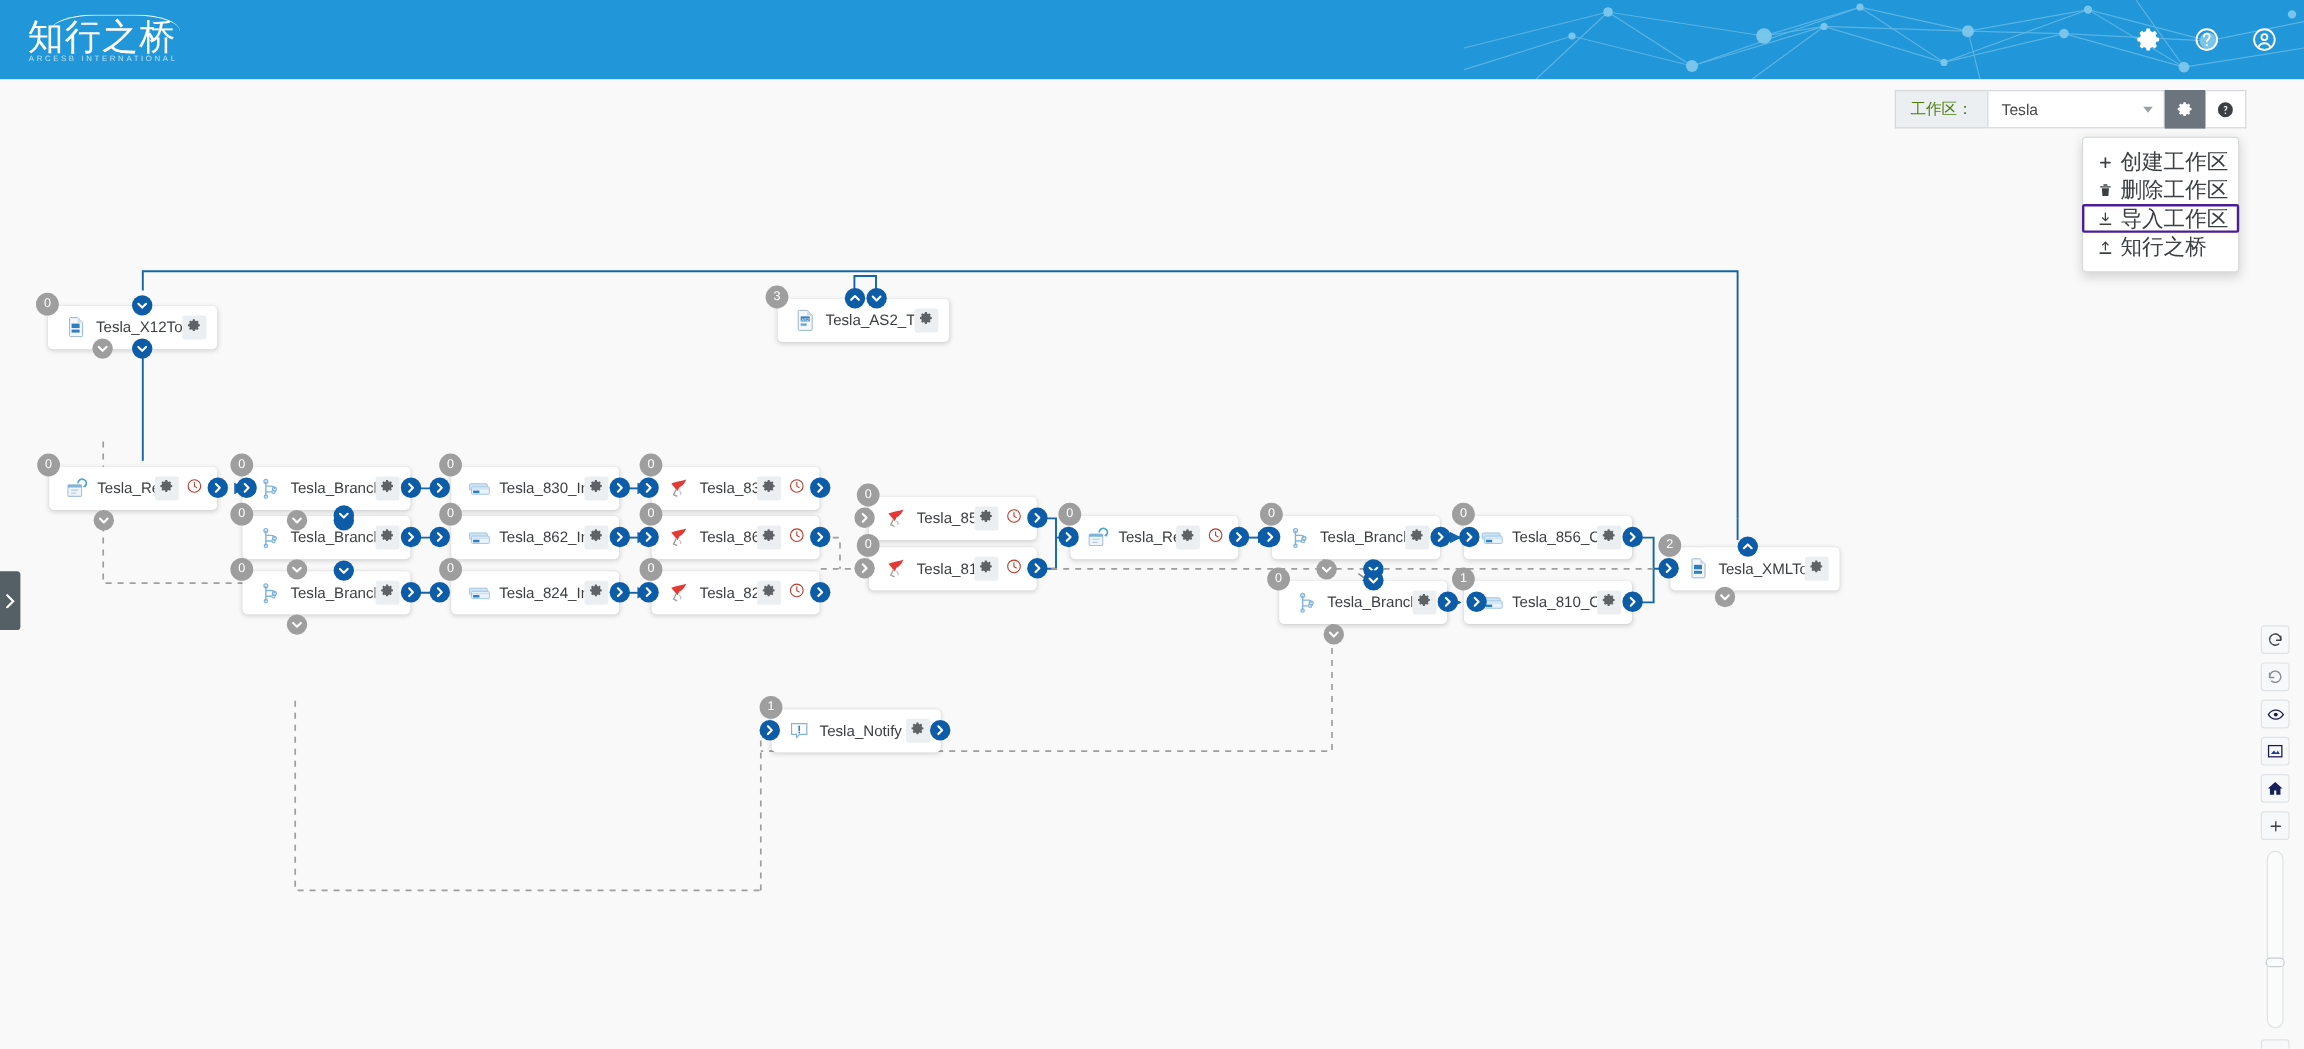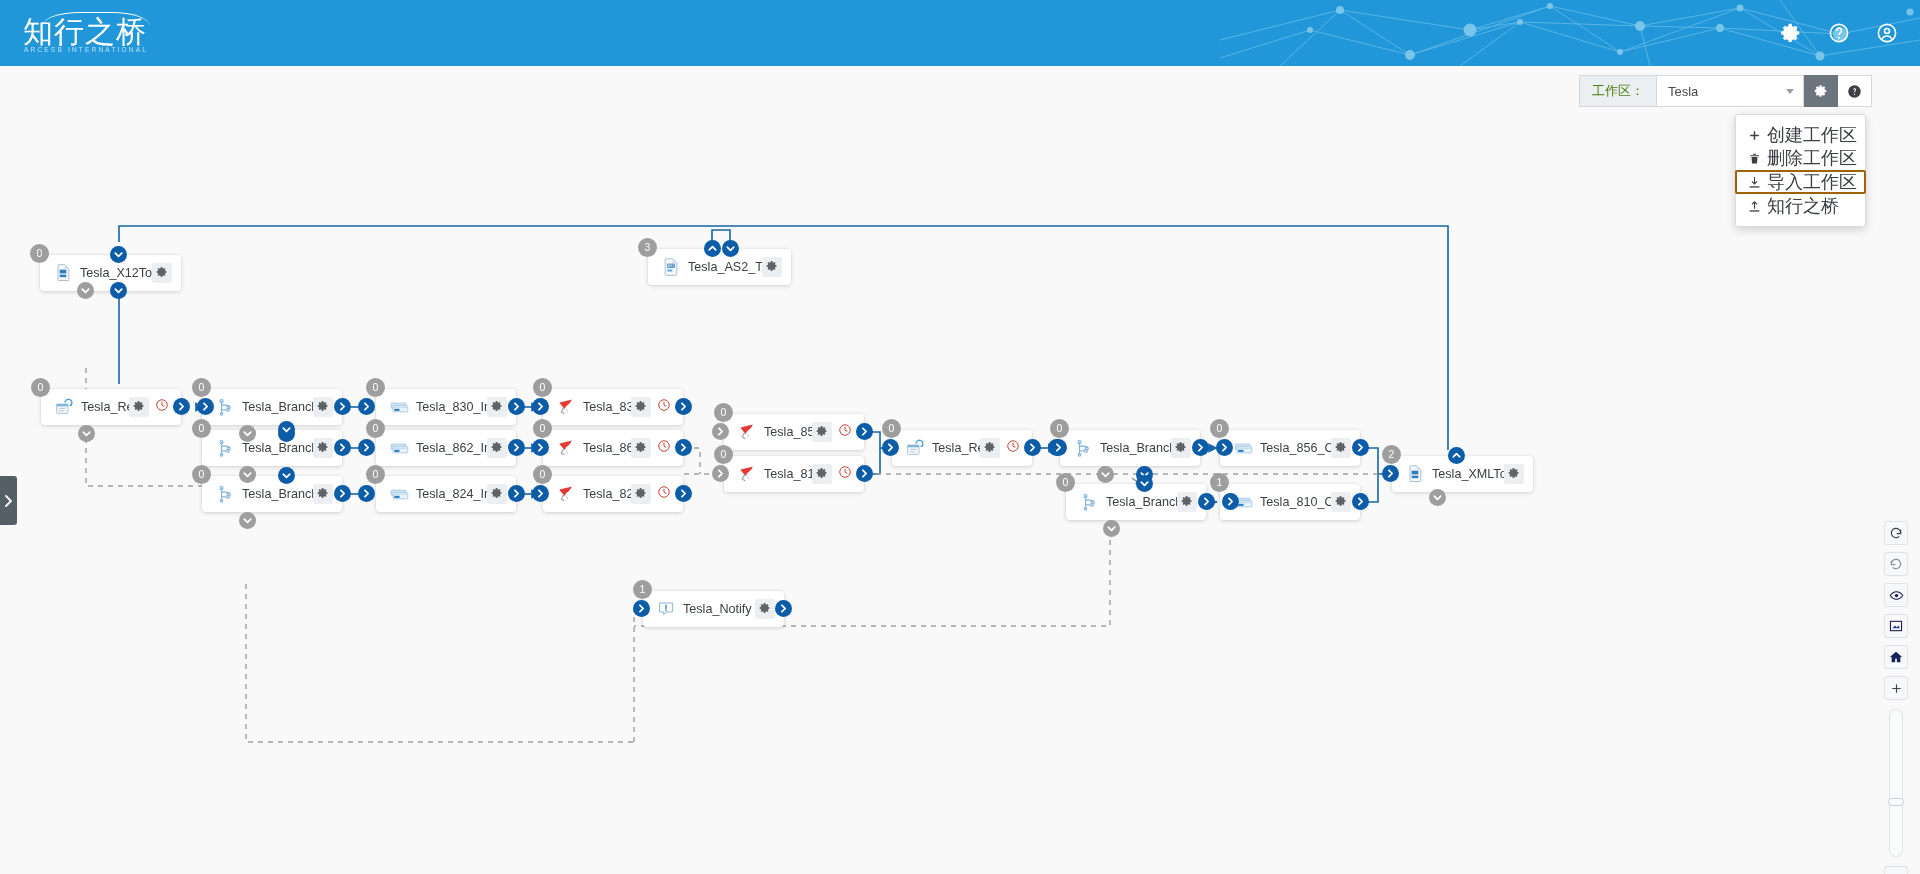--- a/index.html
+++ b/index.html
@@ -99,21 +99,21 @@
     box-shadow: 0 3px 10px rgba(0,0,0,.16);
     padding: 8px 0; z-index: 70;
   }
   .dd-item {
     display: flex; align-items: center; gap: 6px;
     padding: 4px 10px 4px 12px;
     font-size: 18px; color: #3c4043; cursor: pointer;
     white-space: nowrap; height: 22px; margin: 1px 0;
   }
   .dd-item.highlighted {
-    border: 2px solid #a16207; border-radius: 2px;
+    border: 2px solid #4c1d95; border-radius: 2px;
     margin: 0 -1px; padding: 2px 9px 2px 11px; height: 24px;
   }
   .dd-ico { width: 13px; height: 13px; flex: 0 0 13px; }
 
   
   .canvas {
     position: absolute; top: 66px; left: 0;
     width: 1920px; height: 808px;
     background: #f9f9f9;
     overflow: hidden;

